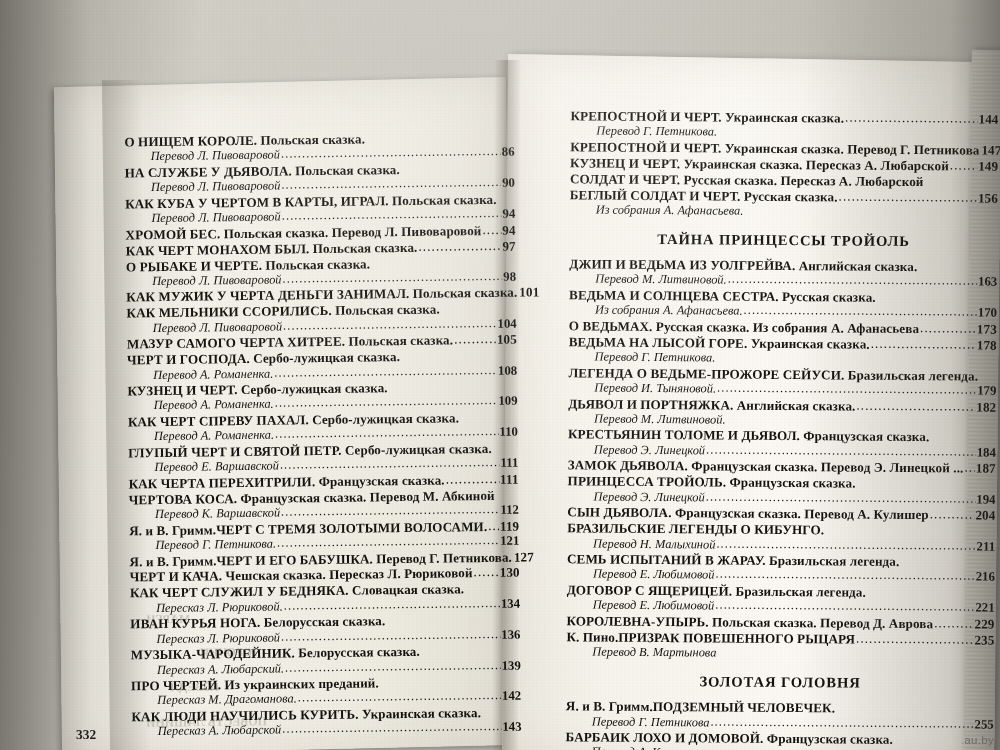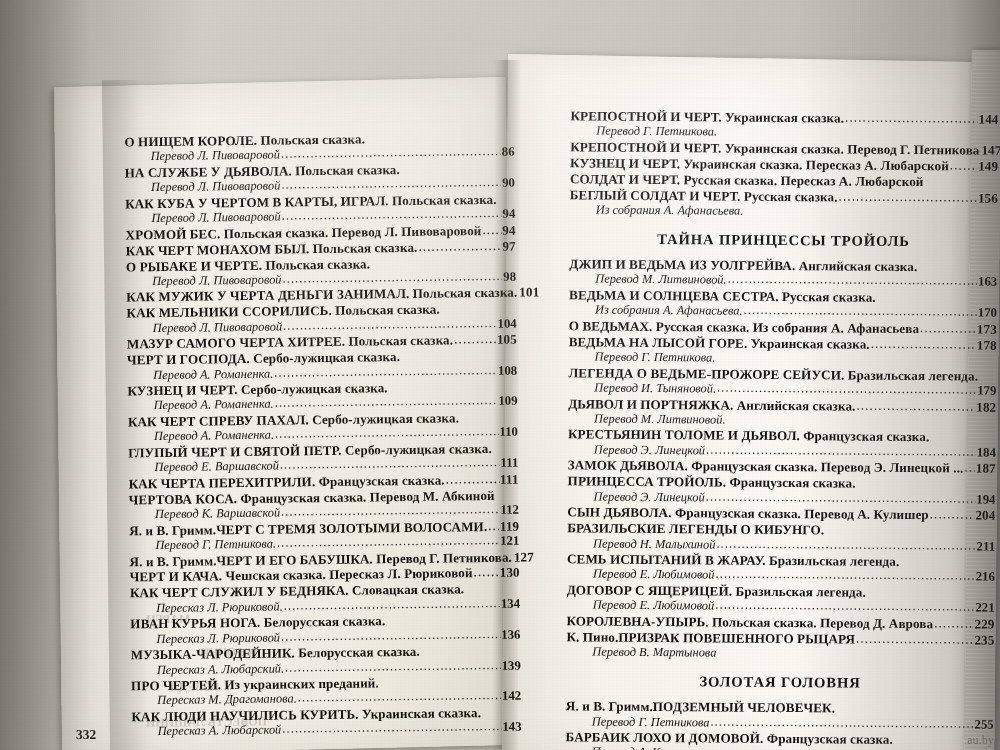--- a/index.html
+++ b/index.html
@@ -174,21 +174,21 @@
   }
   .ghost.g1 { left: 96px; top: 592px; }
   .ghost.g2 { left: 150px; top: 625px; }
   .ghost.g3 { left: 120px; top: 660px; }
   .ghost.g4 { left: 96px; top: 695px; }
   
   .watermark {
     position: absolute;
     right: 6px;
     bottom: 4px;
-    font-family: Liberation Serif, serif;
+    font-family: Liberation Sans, sans-serif;
     font-size: 11.5px;
     color: #6b6a64;
     letter-spacing: 0.3px;
     z-index: 60;
   }
   .watermark .wm-dot { color: #8e8d86; }
   
   .curve-left {
     position: absolute;
     left: 56px;

